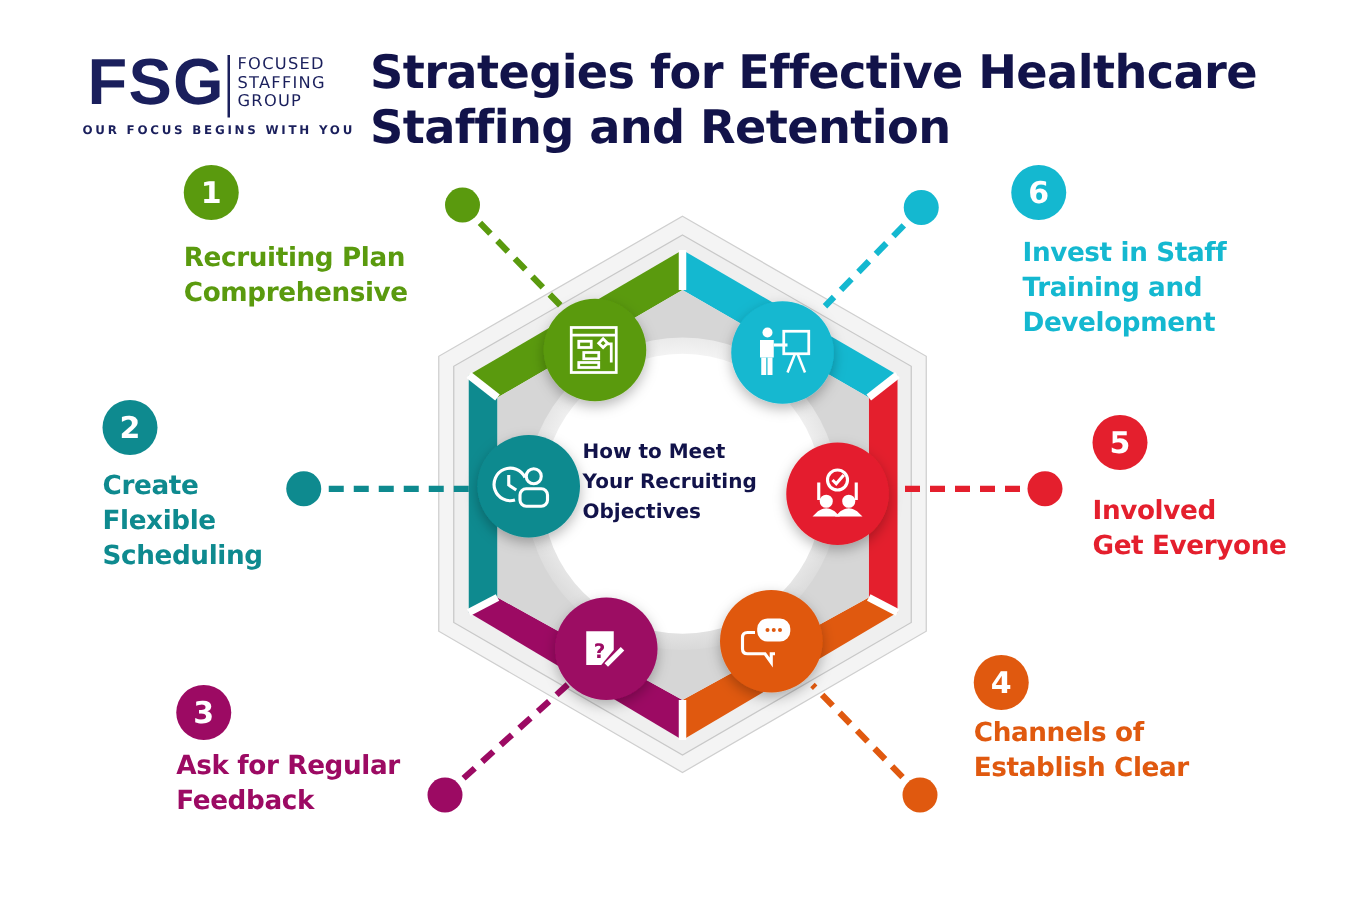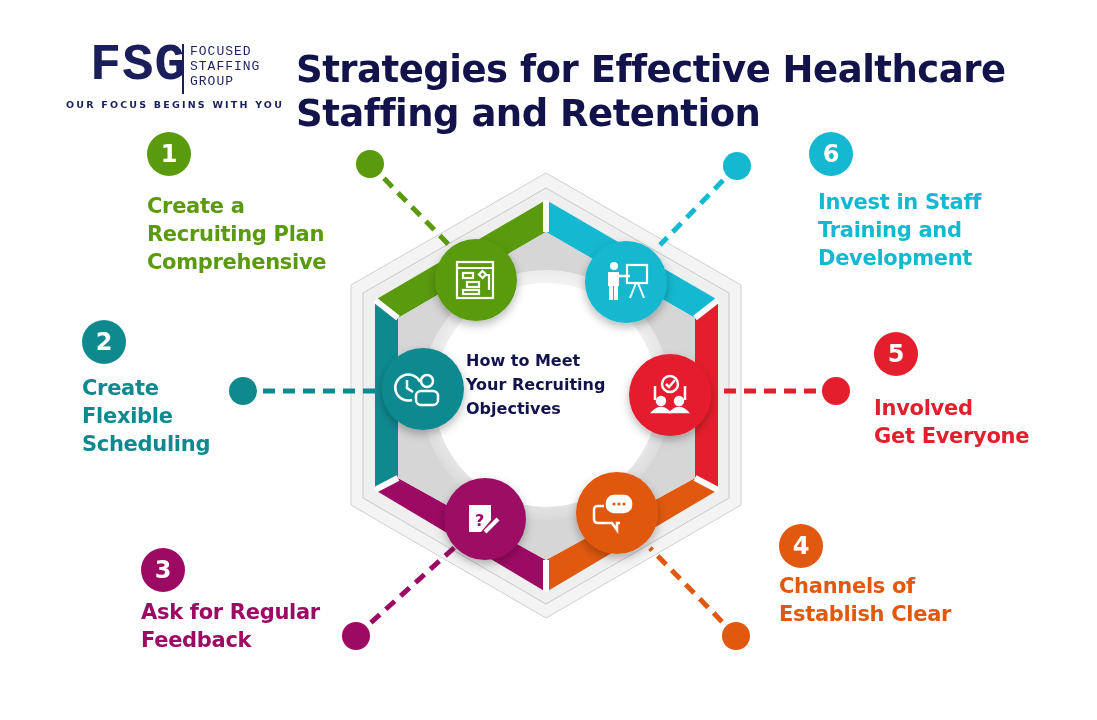--- a/index.html
+++ b/index.html
@@ -1,23 +1,23 @@
 <!DOCTYPE html>
 <html><head>
 <meta charset="utf-8">
 <style>
   html, body { margin:0; padding:0; background:#ffffff; }
   body { width:1097px; height:720px; position:relative; overflow:hidden; font-family:"Liberation Sans", sans-serif; }
   .abs { position:absolute; }
-  .logo-fsg { left:70px; top:40px; font-family:Liberation Mono, monospace; font-weight:bold; font-size:52px; letter-spacing:1px; color:#1a1f5c; line-height:1;margin-left:20px; }
+  .logo-fsg { left:70px; top:40px; font-family:Liberation Sans, sans-serif; font-weight:bold; font-size:52px; letter-spacing:1px; color:#1a1f5c; line-height:1; }
   .logo-sep { left:182px; top:44px; width:2px; height:50px; background:#1a1f5c; }
   .logo-name { left:190px; top:44px; font-size:13px; line-height:15px; color:#1a1f5c; letter-spacing:1px; font-family:"DejaVu Sans", sans-serif; }
-  .logo-name span { display:block;font-family:Liberation Mono, monospace; }
+  .logo-name span { display:block; }
   .logo-tag { left:66px; top:99px; font-size:9.5px; letter-spacing:2.2px; color:#1a1f5c; font-weight:bold; font-family:"DejaVu Sans", sans-serif; white-space:nowrap; }
-  .title { left:296px; top:48px; font-family:"DejaVu Sans", sans-serif; font-weight:bold; font-size:37px; line-height:44px; color:#12134a; letter-spacing:-0.5px; }
+  .title { left:296px; top:36px; font-family:"DejaVu Sans", sans-serif; font-weight:bold; font-size:37px; line-height:44px; color:#12134a; letter-spacing:-0.5px; }
   .title span { display:block; white-space:nowrap; }
   .num { width:44px; height:44px; border-radius:50%; color:#fff; font-weight:bold; font-size:24px; text-align:center; line-height:44px; font-family:"DejaVu Sans", sans-serif; }
   .label { font-weight:bold; font-size:21px; line-height:28px; font-family:"DejaVu Sans", sans-serif; letter-spacing:-0.3px; }
   .label span { display:block; white-space:nowrap; }
   .center-text { left:466px; top:349px; width:170px; text-align:left; font-weight:bold; font-size:16px; line-height:24px; color:#12134a; font-family:"DejaVu Sans", sans-serif; }
   .center-text span { display:block; white-space:nowrap; }
   svg.diagram { position:absolute; left:0; top:0; }
 </style>
 </head>
 <body>
@@ -159,21 +159,20 @@
 </div>
 
 <div class="abs center-text">
   <span>How to Meet</span>
   <span>Your Recruiting</span>
   <span>Objectives</span>
 </div>
 
 <div class="abs num" style="left:147px;top:132px;background:#5a9a0e;">1</div>
 <div class="abs label" style="left:147px;top:192px;color:#5a9a0e;">
-  <span>Create a</span>
   <span>Recruiting Plan</span>
   <span>Comprehensive</span>
 </div>
 
 <div class="abs num" style="left:82px;top:320px;background:#0e8a8f;">2</div>
 <div class="abs label" style="left:82px;top:374px;color:#0e8a8f;">
   <span>Create</span>
   <span>Flexible</span>
   <span>Scheduling</span>
 </div>

